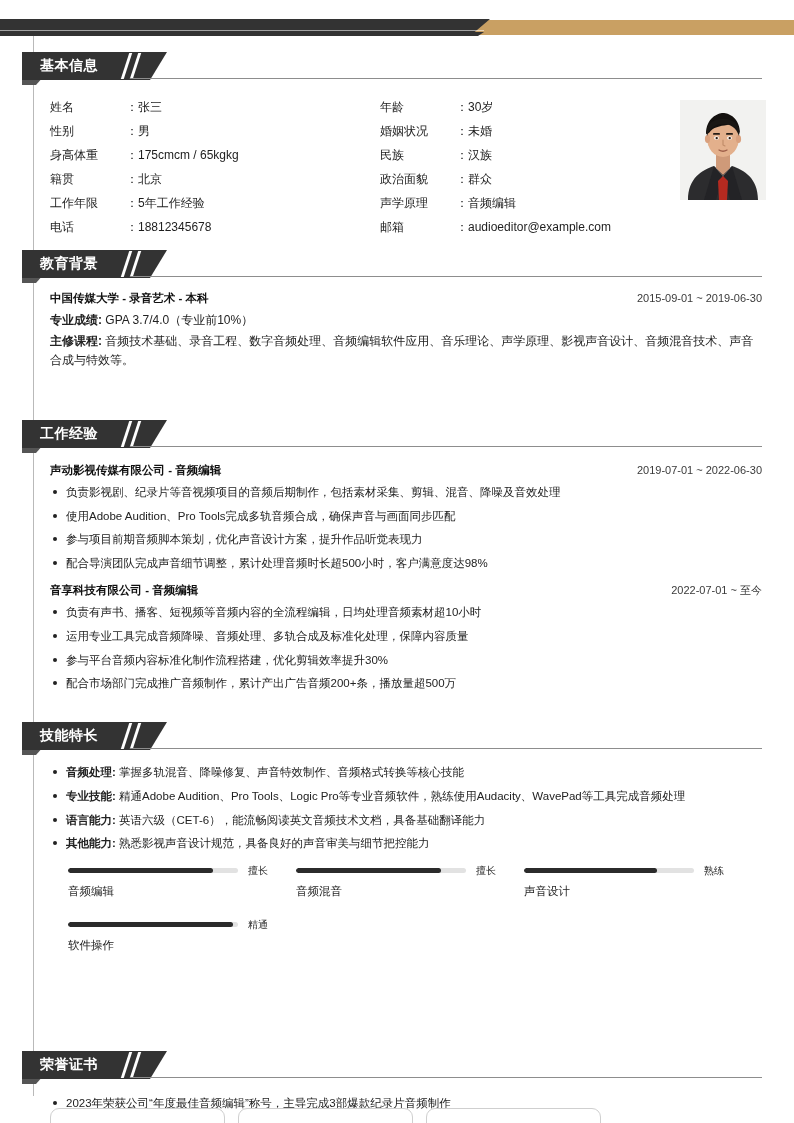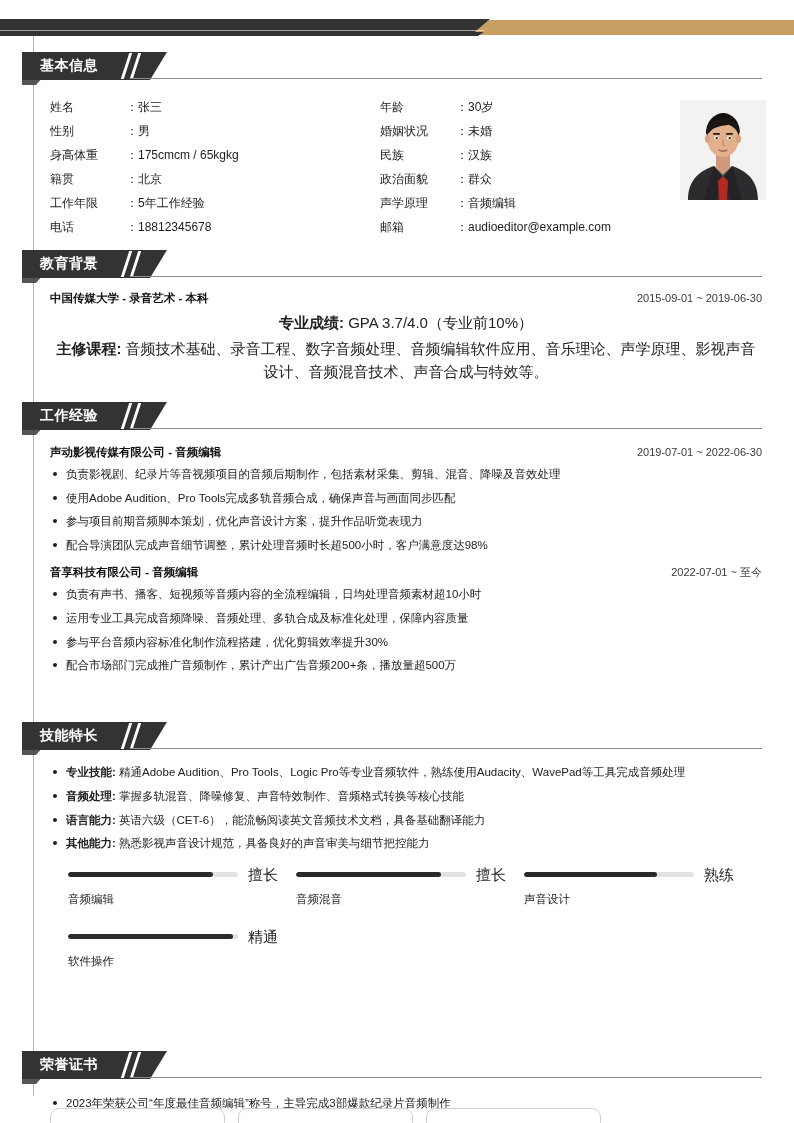--- a/index.html
+++ b/index.html
@@ -146,21 +146,21 @@
   .entry-head {
     display: flex;
     justify-content: space-between;
     align-items: baseline;
     font-size: 11.5px;
     margin-top: 2px;
   }
   .entry-title { font-weight: bold; color: #101010; }
   .entry-date { color: #3a3a3a; font-size: 11px; }
 
-  .kv { font-size: 15px; margin-top: 3px; text-align: center; }
+  .kv { font-size: 12px; margin-top: 3px; }
   .kv b { font-weight: bold; }
 
   ul.bullets {
     list-style: none;
     margin: 4px 0 0 0;
     padding: 0;
   }
   ul.bullets li {
     position: relative;
     padding-left: 16px;
@@ -192,21 +192,21 @@
     border-radius: 3px;
     overflow: hidden;
   }
   .bar-fill {
     height: 5px;
     background: #2b2b2b;
     border-radius: 3px;
   }
   .bar-level {
     margin-left: 10px;
-    font-size: 15px;
+    font-size: 10px;
     color: #1d1d1d;
     white-space: nowrap;
   }
   .bar-name {
     margin-top: 5px;
     font-size: 11.5px;
     color: #1d1d1d;
   }
 
   
@@ -396,21 +396,21 @@
       <b>专业成绩:</b>
       <span>GPA 3.7/4.0（专业前10%）</span>
     </div>
     <div class="kv">
       <b>主修课程:</b>
       <span>音频技术基础、录音工程、数字音频处理、音频编辑软件应用、音乐理论、声学原理、影视声音设计、音频混音技术、声音合成与特效等。</span>
     </div>
   </div>
 </div>
 
-<div class="section" style="top:402px;">
+<div class="section" style="top:420px;">
   <div class="sec-tab">
     <div class="tail"></div>
     <div class="plate"></div>
     <div class="slash s1"></div>
     <div class="slash s2"></div>
     <div class="label">工作经验</div>
   </div>
   <div class="sec-underline"></div>
 
   <div class="sec-body" style="margin-top:14px;">
@@ -449,26 +449,26 @@
     <div class="plate"></div>
     <div class="slash s1"></div>
     <div class="slash s2"></div>
     <div class="label">技能特长</div>
   </div>
   <div class="sec-underline"></div>
 
   <div class="sec-body" style="margin-top:14px;">
     <ul class="bullets">
       <li>
+        <b>音频处理:</b>
+        <span>掌握多轨混音、降噪修复、声音特效制作、音频格式转换等核心技能</span>
+      </li>
+      <li>
         <b>专业技能:</b>
         <span>精通Adobe Audition、Pro Tools、Logic Pro等专业音频软件，熟练使用Audacity、WavePad等工具完成音频处理</span>
-      </li>
-      <li>
-        <b>音频处理:</b>
-        <span>掌握多轨混音、降噪修复、声音特效制作、音频格式转换等核心技能</span>
       </li>
       <li>
         <b>语言能力:</b>
         <span>英语六级（CET-6），能流畅阅读英文音频技术文档，具备基础翻译能力</span>
       </li>
       <li>
         <b>其他能力:</b>
         <span>熟悉影视声音设计规范，具备良好的声音审美与细节把控能力</span>
       </li>
     </ul>

